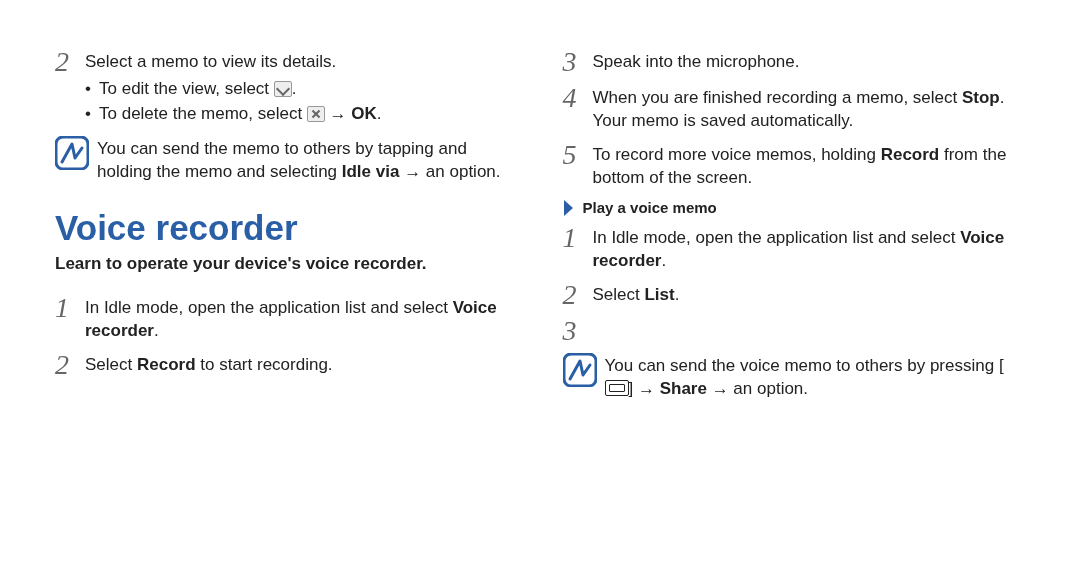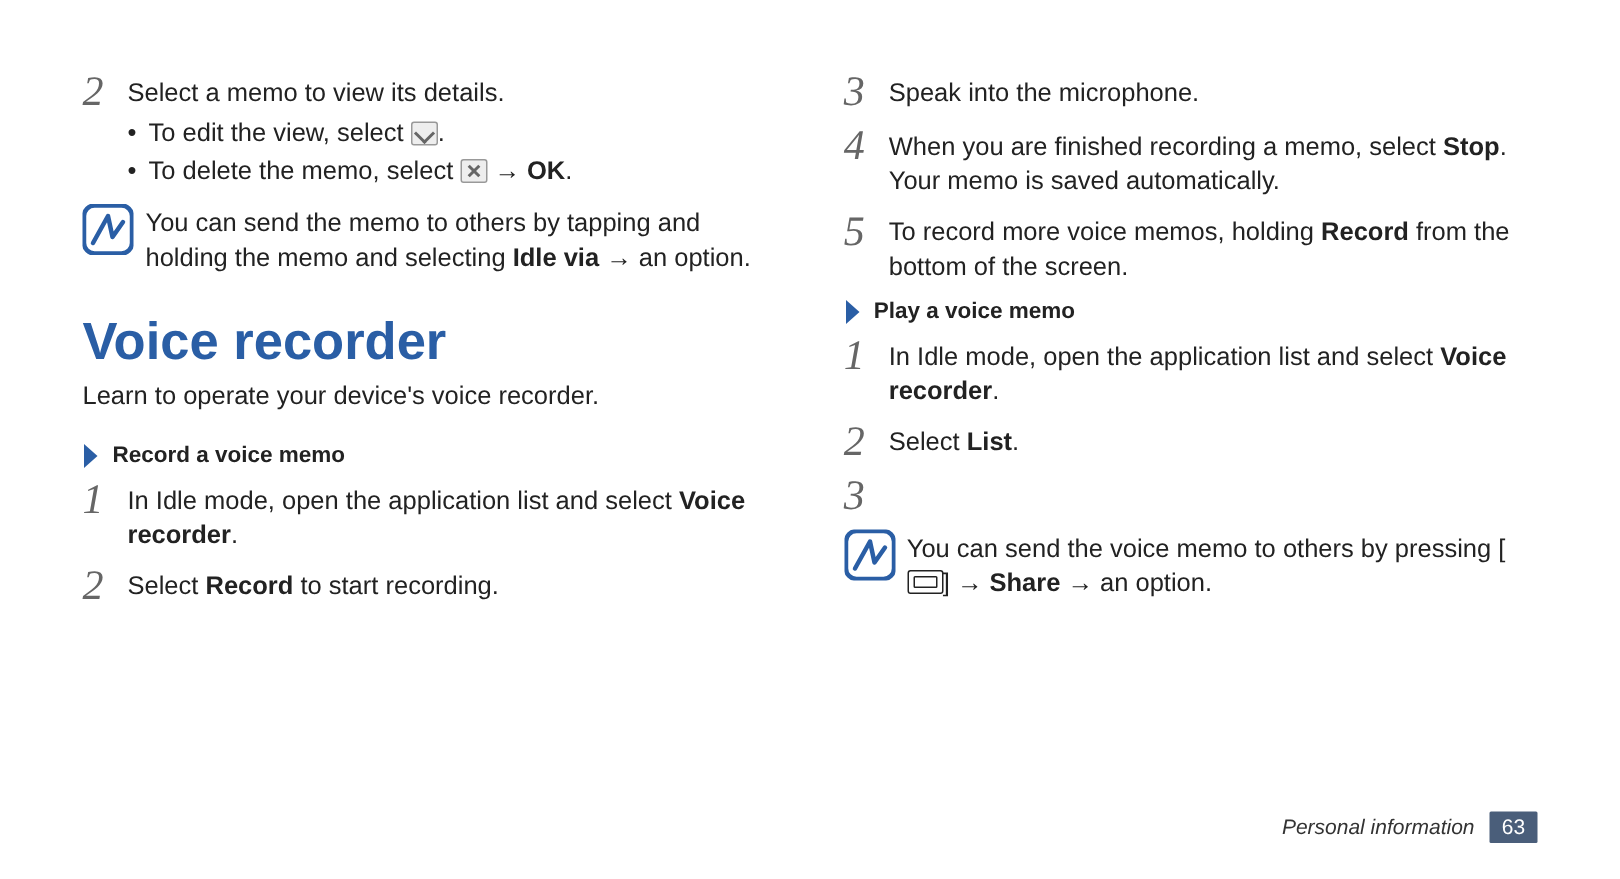--- a/index.html
+++ b/index.html
@@ -126,20 +126,21 @@
   .note-body { flex: 1; padding-top: 2px; }
 
   .h1 {
     color: #2a5ea5;
     font-size: 35px;
     font-weight: 700;
     margin: 20px 0 2px 0;
   }
   .h1-sub {
     margin-bottom: 18px;
+    font-weight: bold;
   }
 
   .h2 {
     display: flex;
     align-items: center;
     margin: 8px 0 6px 0;
   }
   .h2-chevron {
     width: 16px;
     flex-shrink: 0;
@@ -213,28 +214,20 @@
         </svg>
       </div>
       <div class="note-body">
         <span>You can send the memo to others by tapping and holding the memo and selecting </span><b>Idle via</b><span> → an option.</span>
       </div>
     </div>
 
     <div class="h1">Voice recorder</div>
     <div class="h1-sub">Learn to operate your device's voice recorder.</div>
 
-    <div class="h2">
-      <span class="h2-chevron">
-        <svg width="12" height="18" viewBox="0 0 12 18">
-            <path d="M1 1 L10 9 L1 17 Z" fill="#2a5ea5"></path>
-          </svg>
-      </span>
-      <span class="h2-text">Record a voice memo</span>
-    </div>
 
     <div class="step">
       <div class="step-num">1</div>
       <div class="step-body">
         <span>In Idle mode, open the application list and select </span><b>Voice recorder</b><span>.</span>
       </div>
     </div>
 
     <div class="step">
       <div class="step-num">2</div>
@@ -300,18 +293,14 @@
           <path d="M7 26 L17 8 L20 22 L27 12" fill="none" stroke="#2a5ea5" stroke-width="3" stroke-linecap="round" stroke-linejoin="round"></path>
         </svg>
       </div>
       <div class="note-body">
         <span>You can send the voice memo to others by pressing [</span><span class="menu-key"></span><span>] → </span><b>Share</b><span> → an option.</span>
       </div>
     </div>
 
   </div>
 
-  <div class="footer">
-    <span class="footer-section">Personal information</span>
-    <span class="footer-num">63</span>
-  </div>
 
 </div>
 
 </body></html>

